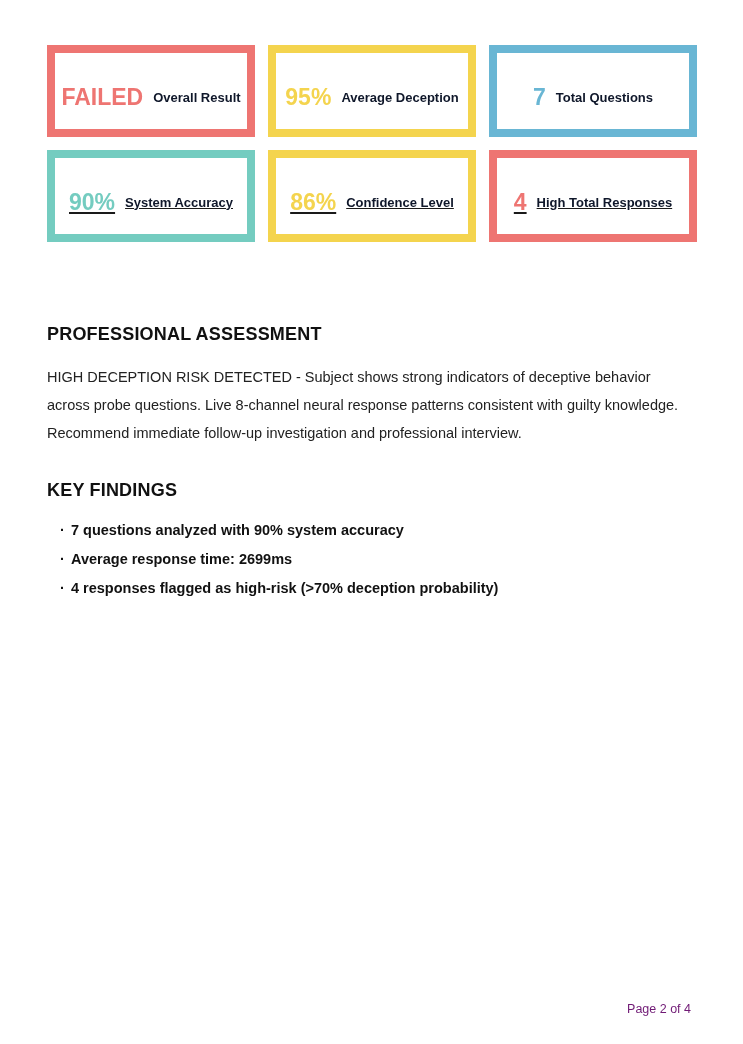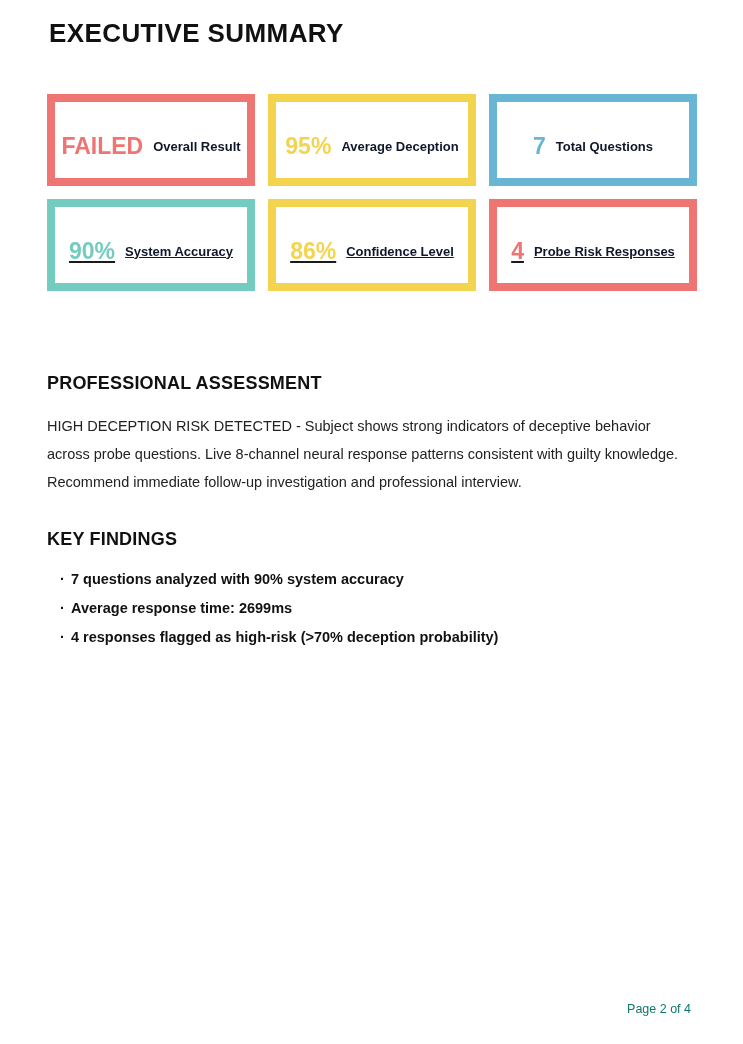--- a/index.html
+++ b/index.html
@@ -89,30 +89,29 @@
     content: "\00B7";
     position: absolute;
     left: -11px;
     font-weight: bold;
   }
   .page-footer {
     position: absolute;
     right: 52px;
     bottom: 28px;
     font-size: 12.5px;
-    color: #0f766e;
+    color: #701a75;
   }
 </style>
 </head>
 <body>
 
 <div class="page">
   <div class="content">
 
-    <h1 class="doc-title">EXECUTIVE SUMMARY</h1>
 
     <div class="cards-grid">
       <div class="metric-card" style="--c: #EE7572;">
         <div class="metric-value">FAILED</div>
         <div class="metric-label">Overall Result</div>
       </div>
       <div class="metric-card" style="--c: #F4D44E;">
         <div class="metric-value">95%</div>
         <div class="metric-label">Average Deception</div>
       </div>
@@ -126,21 +125,21 @@
       <div class="metric-card" style="--c: #74CCC0;">
         <div class="metric-value">90%</div>
         <div class="metric-label">System Accuracy</div>
       </div>
       <div class="metric-card" style="--c: #F4D44E;">
         <div class="metric-value">86%</div>
         <div class="metric-label">Confidence Level</div>
       </div>
       <div class="metric-card" style="--c: #EE7572;">
         <div class="metric-value">4</div>
-        <div class="metric-label">Probe Risk Responses</div>
+        <div class="metric-label">High Total Responses</div>
       </div>
     </div>
 
     <h2 class="section-heading assessment-heading">PROFESSIONAL ASSESSMENT</h2>
     <p class="assessment-body">HIGH DECEPTION RISK DETECTED - Subject shows strong indicators of deceptive behavior across probe questions. Live 8-channel neural response patterns consistent with guilty knowledge. Recommend immediate follow-up investigation and professional interview.</p>
 
     <h2 class="section-heading findings-heading">KEY FINDINGS</h2>
     <ul class="findings-list">
       <li>7 questions analyzed with 90% system accuracy</li>
       <li>Average response time: 2699ms</li>

